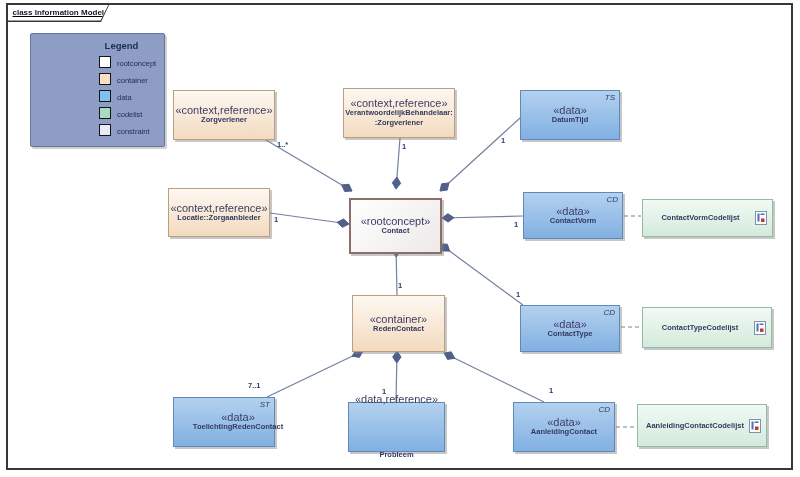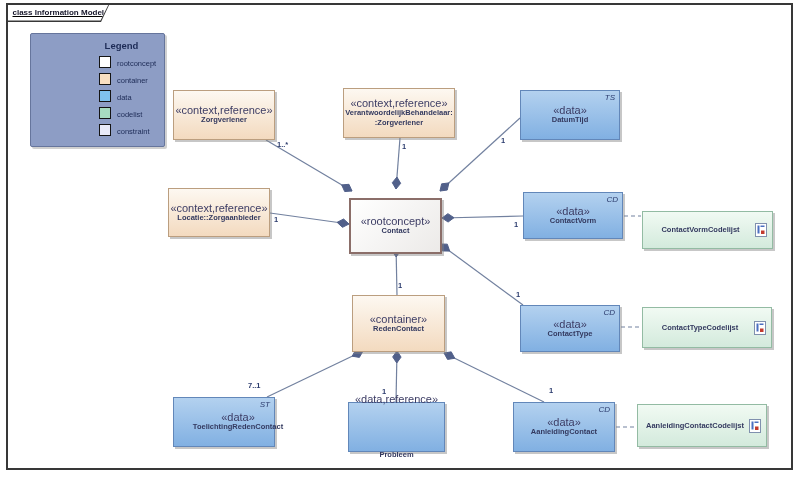--- a/index.html
+++ b/index.html
@@ -140,21 +140,21 @@
       </div>
       <div class="node kind-context" style="left: 168px; top: 188px; width: 102px; height: 49px;">
         <div class="stereo">«context,reference»</div>
         <div class="nname">Locatie::Zorgaanbieder</div>
       </div>
       <div class="node kind-data" style="left: 523px; top: 192px; width: 100px; height: 47px;">
         <span class="badge">CD</span>
         <div class="stereo">«data»</div>
         <div class="nname">ContactVorm</div>
       </div>
-      <div class="node kind-codelist" style="left: 642px; top: 211px; width: 131px; height: 38px;">
+      <div class="node kind-codelist" style="left: 642px; top: 199px; width: 131px; height: 38px;">
         <div class="nname">ContactVormCodelijst</div>
         <svg width="12" height="14" class="doc-icon">
           <rect x="0.5" y="0.5" width="11" height="13" fill="#ffffff" stroke="#8090ae"></rect>
           <rect x="2.5" y="2.5" width="2" height="8" fill="#4a6fc0"></rect>
           <rect x="5.5" y="2.5" width="4" height="1.5" fill="#4a6fc0"></rect>
           <rect x="6" y="7.5" width="3.5" height="3.5" fill="#c23a2e"></rect>
         </svg>
       </div>
       <div class="node kind-container" style="left: 352px; top: 295px; width: 93px; height: 57px;">
         <div class="stereo">«container»</div>

